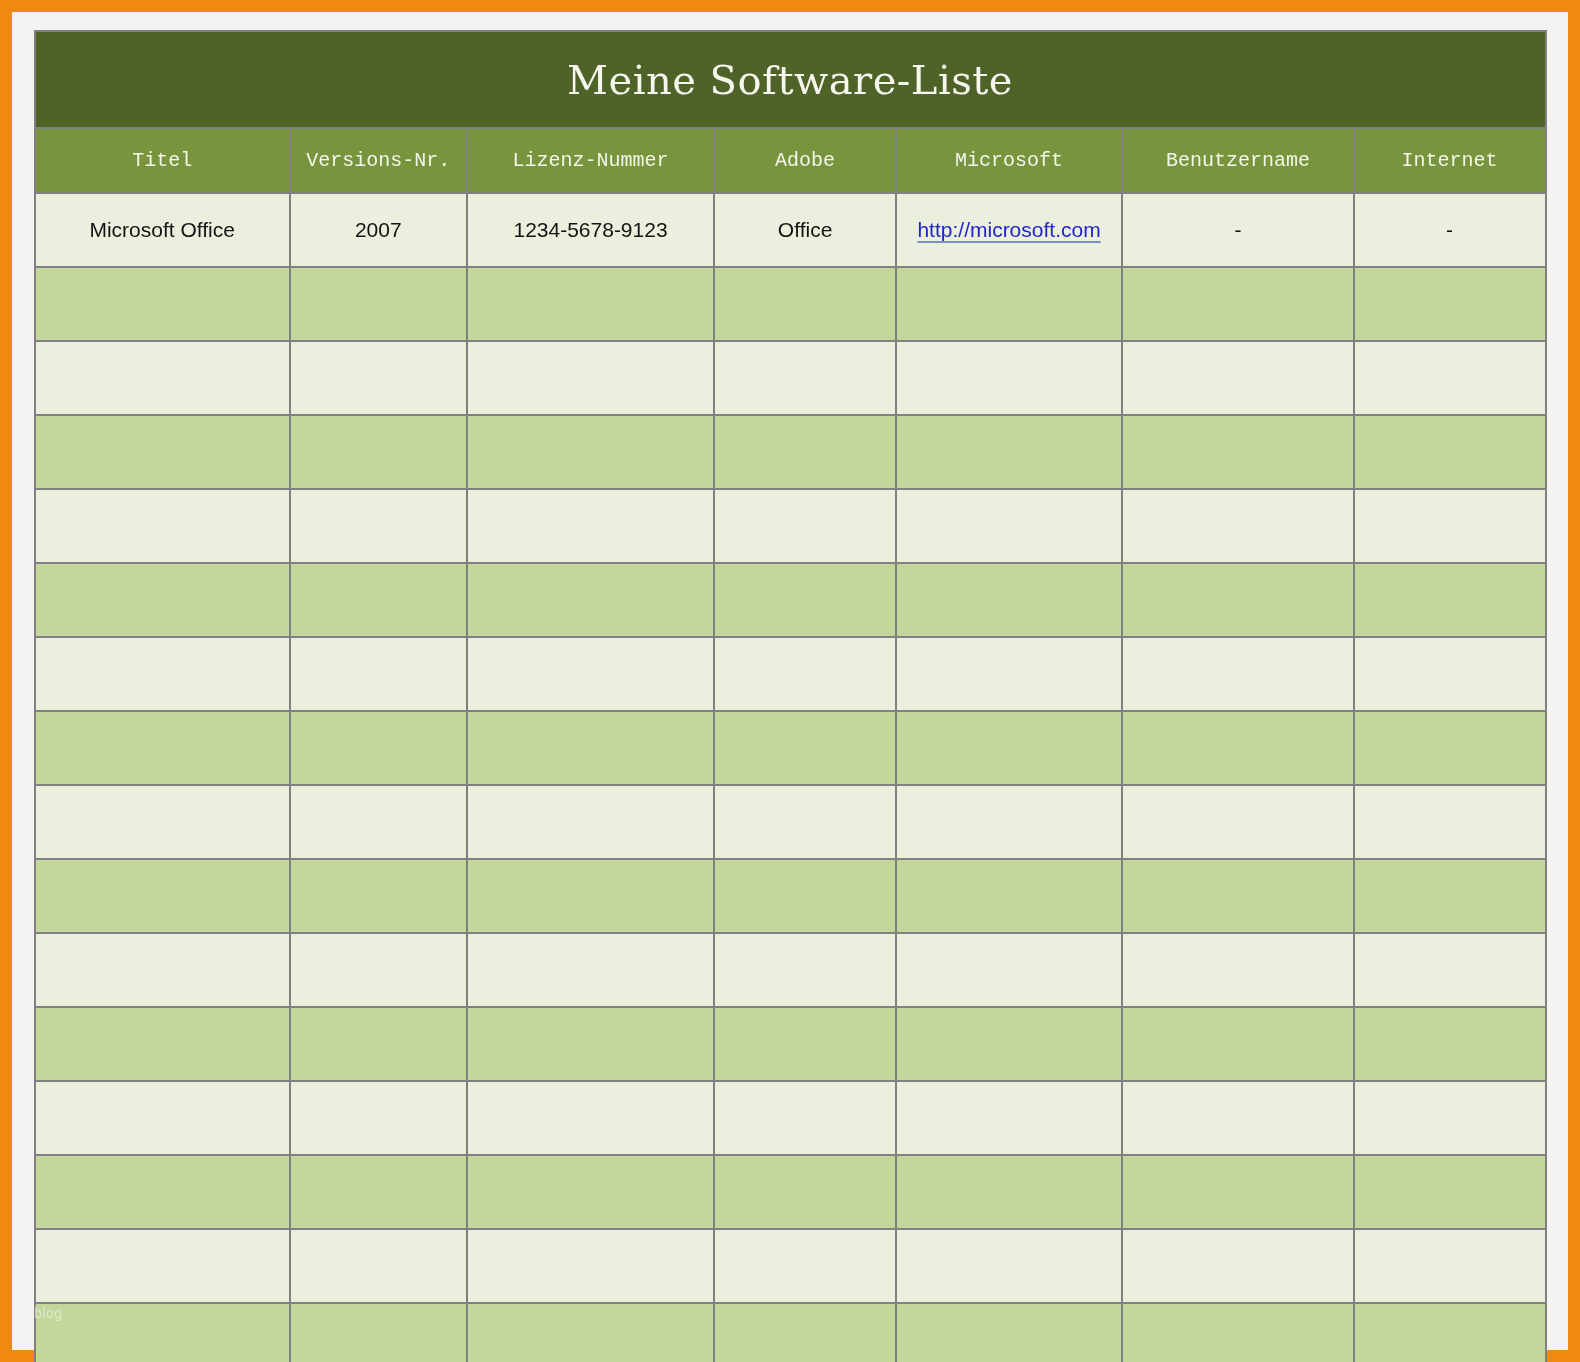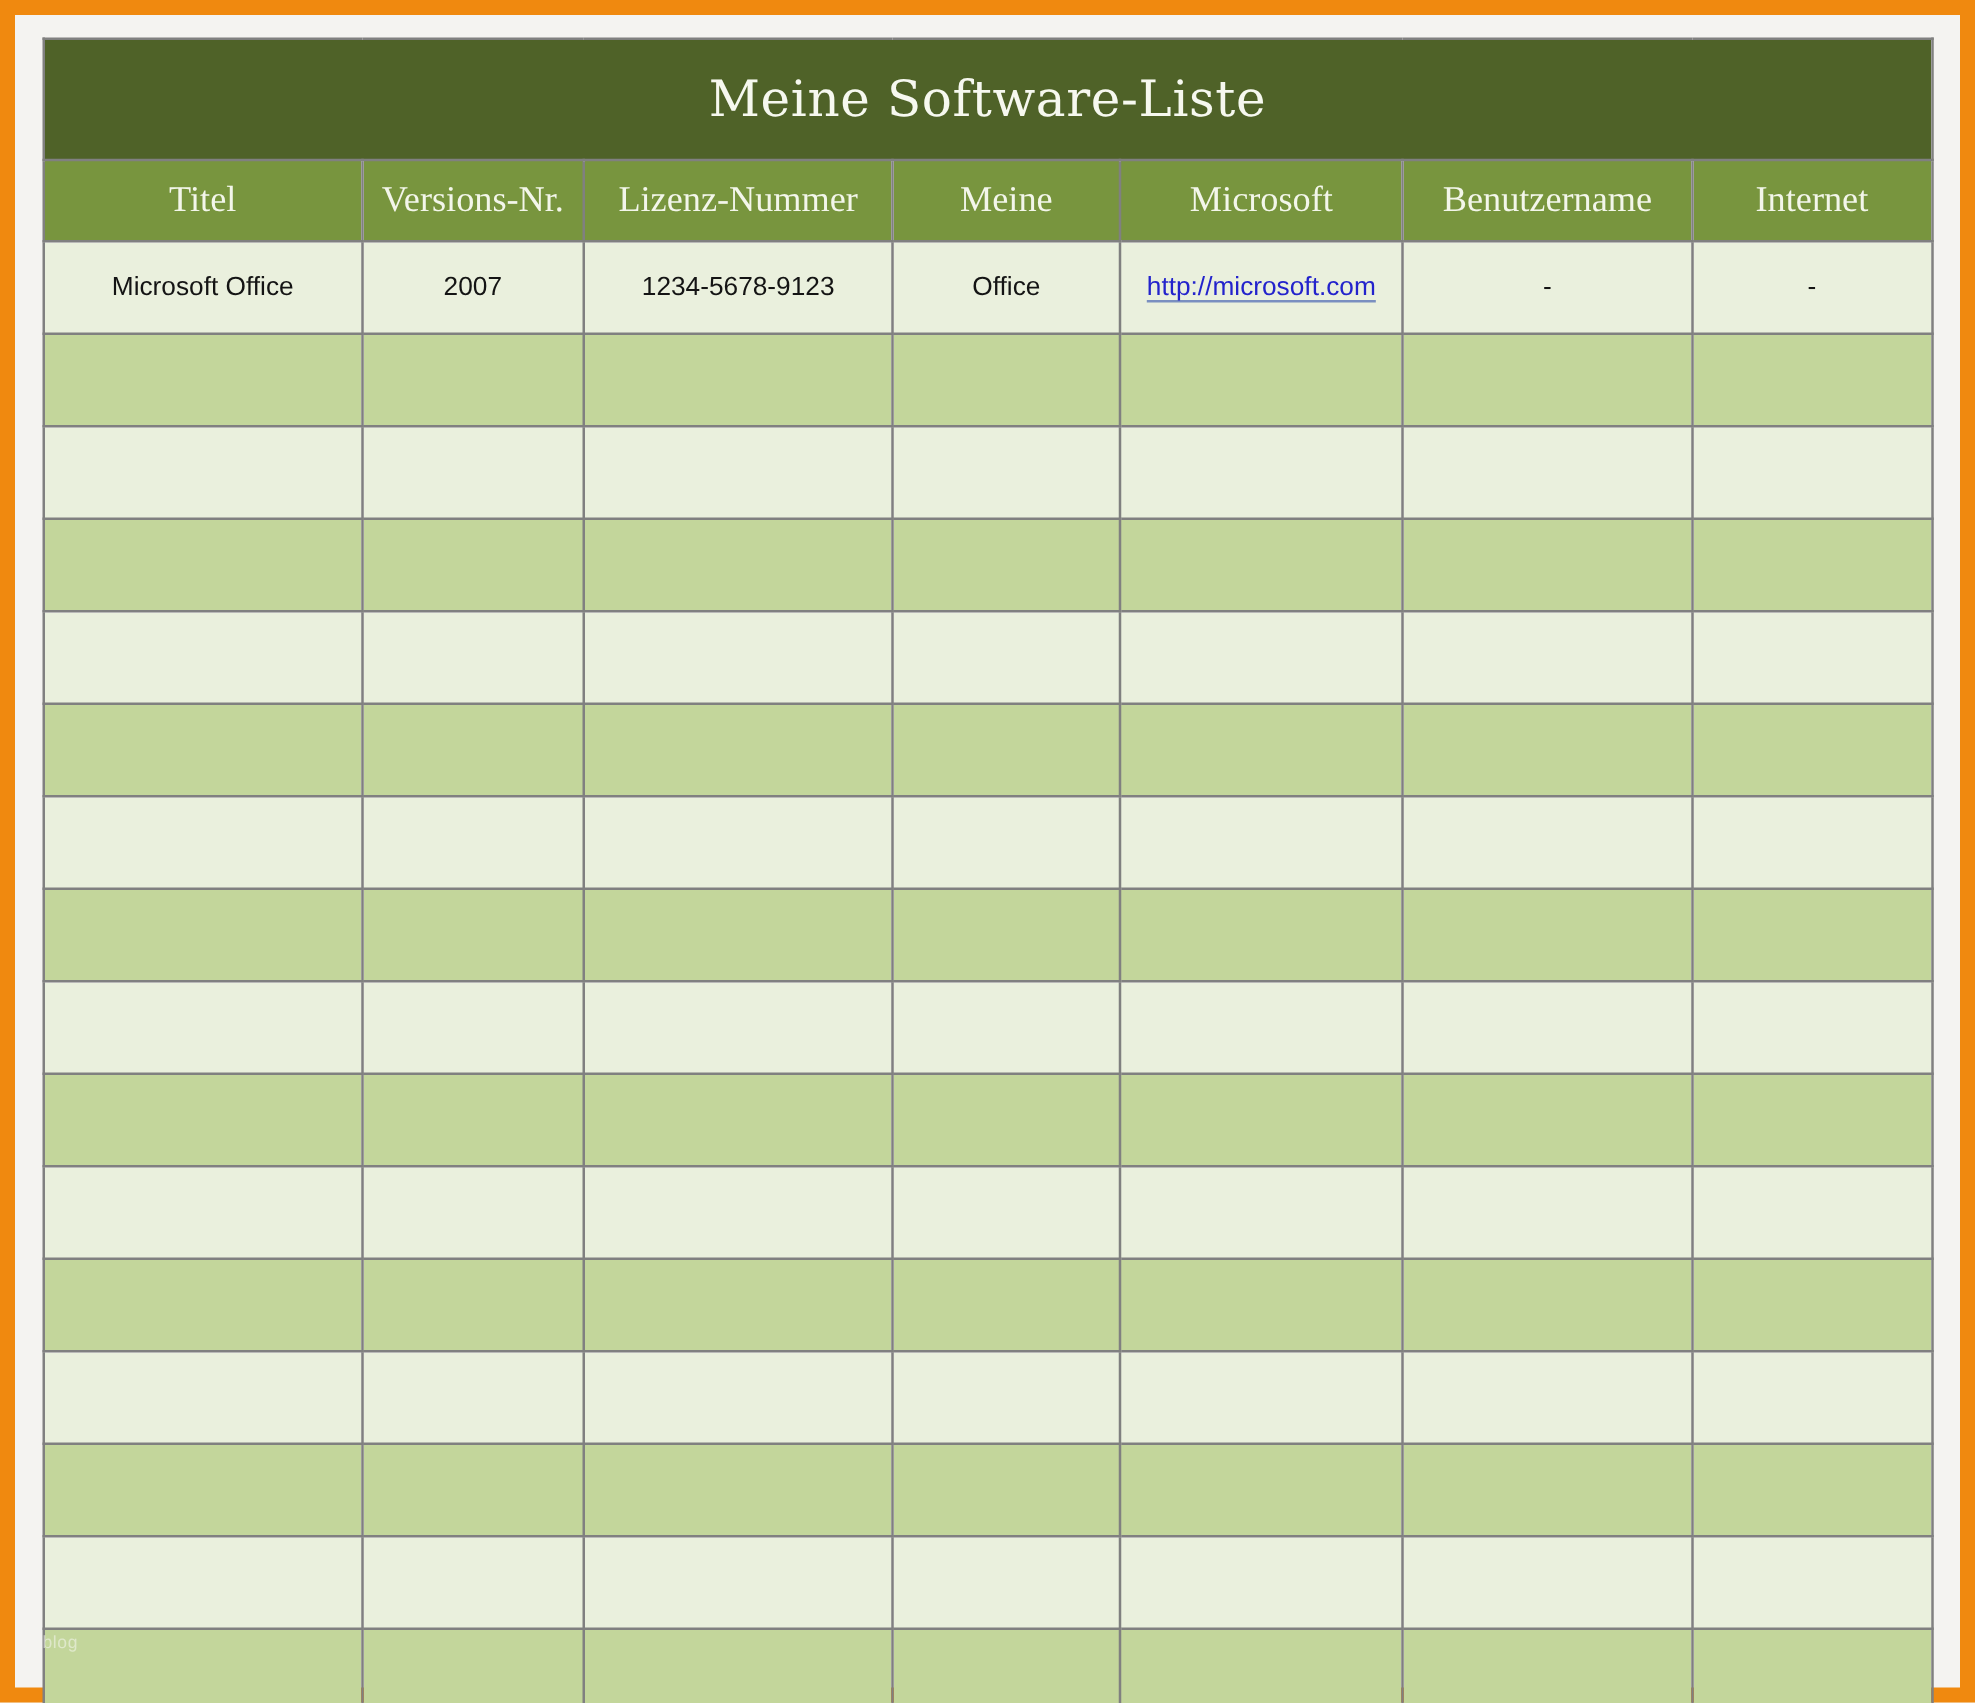--- a/index.html
+++ b/index.html
@@ -44,22 +44,22 @@
     color:#F6F8EF;
     font-family:"DejaVu Serif","Liberation Serif",serif;
     font-size:40px;
     font-weight:400;
     letter-spacing:0.5px;
   }
   th.col-header{
     background:var(--header-bg);
     height:65px;
     color:#F3F6EA;
-    font-family:Liberation Serif, serif;
-    font-size:29px;
+    font-family:Liberation Mono, monospace;
+    font-size:20px;
     font-weight:400;
   }
   tbody tr{ height:74px; }
   tbody tr:nth-child(odd) td{ background:var(--row-light); }
   tbody tr:nth-child(even) td{ background:var(--row-dark); }
   tbody td{
     font-size:21px;
     color:#141414;
   }
   a.cell-link{
@@ -95,21 +95,21 @@
       <col style="width:12.7%">
     </colgroup>
     <thead>
       <tr>
         <td class="title-cell" colspan="7">Meine Software-Liste</td>
       </tr>
       <tr>
         <th class="col-header">Titel</th>
         <th class="col-header">Versions-Nr.</th>
         <th class="col-header">Lizenz-Nummer</th>
-        <th class="col-header">Meine</th>
+        <th class="col-header">Adobe</th>
         <th class="col-header">Microsoft</th>
         <th class="col-header">Benutzername</th>
         <th class="col-header">Internet</th>
       </tr>
     </thead>
     <tbody>
       <tr>
         <td>Microsoft Office</td>
         <td>2007</td>
         <td>1234-5678-9123</td>

